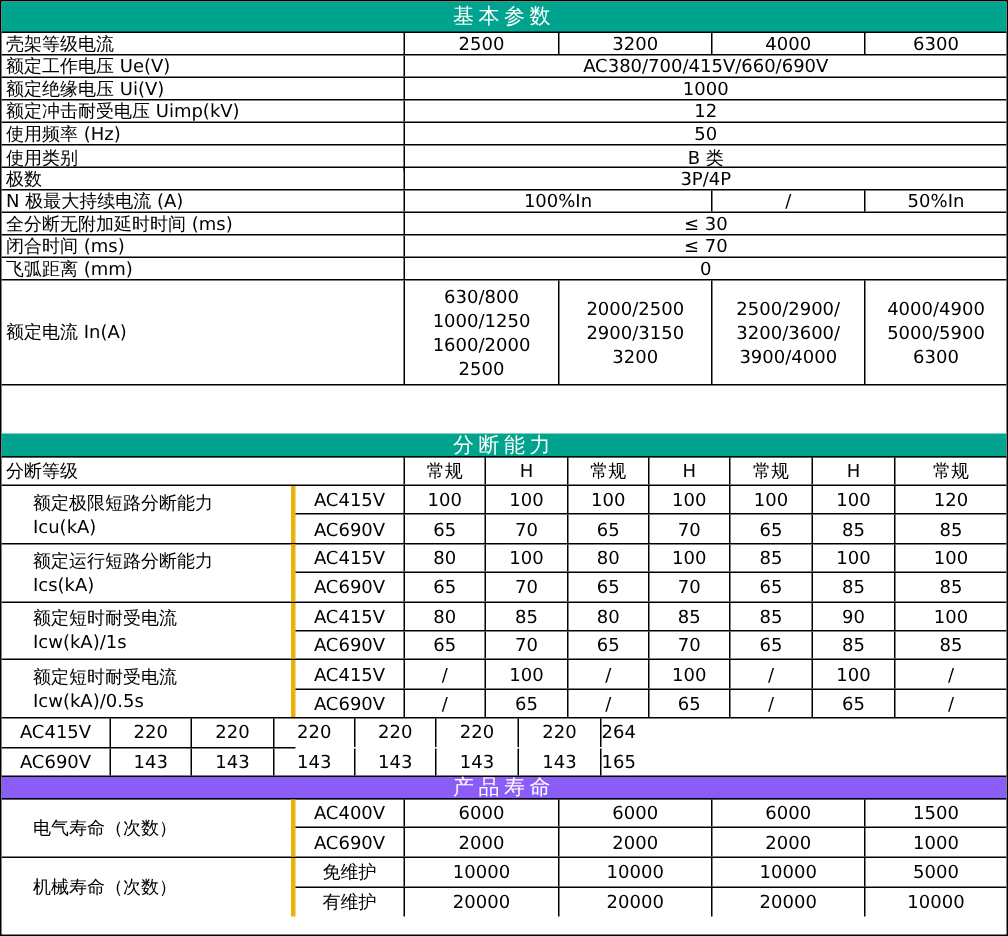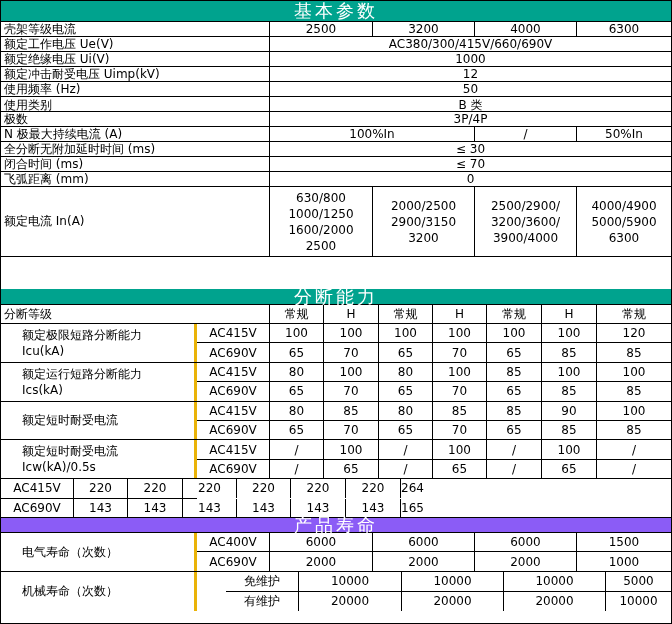--- a/index.html
+++ b/index.html
@@ -7,21 +7,21 @@
   .tbl {
     width:672px; height:624px;
     border:1px solid #000;
     overflow:hidden;
     font-family:"DejaVu Sans", sans-serif;
     font-size:12px; color:#000;
     background:#fff;
   }
   .band {
     display:flex; align-items:center; justify-content:center;
-    color:#fff; font-size:18px; letter-spacing:3px;
+    color:#fff; font-size:14px; letter-spacing:3px;
     border-bottom:1px solid #000;
   }
   .band1 { height:21px; }
   .band2 { height:16px;margin-top:32px; }
   .band3 { height:15px; }
   .row { display:grid; border-bottom:1px solid #000; }
   .s1row { height:15px; }
   .g-frame  { grid-template-columns:269px 103px 102px 102px 1fr; }
   .g-span   { grid-template-columns:269px 1fr; }
   .g-npole  { grid-template-columns:269px 205px 102px 1fr; }
@@ -34,21 +34,21 @@
   }
   .c {
     display:flex; align-items:center; justify-content:center;
     border-right:1px solid #000; text-align:center;
   }
   .c.last { border-right:none; }
   .col { flex-direction:column; line-height:16px; justify-content:center; }
   .param { display:grid; grid-template-columns:196px 1fr; border-bottom:1px solid #000; }
   .param.brk  { height:38.8px; }
   .param.life { height:39px; }
-  .param:last-child { border-bottom:none;gap:29px; }
+  .param:last-child { border-bottom:none; }
   .plabel {
     border-right:3px solid #eab308; padding-left:21px;
     display:flex; flex-direction:column; justify-content:center;
     line-height:16px; white-space:nowrap; overflow:hidden;
   }
   .pright { display:flex; flex-direction:column; }
   .subrow { display:grid; flex:1; }
   .subrow.first { border-bottom:1px solid #000; }
   .sub-brk  { grid-template-columns:73px 54px 55px 54px 54px 55px 55px 1fr; }
   .sub-life { grid-template-columns:73px 103px 102px 102px 1fr; }
@@ -67,21 +67,21 @@
   <div class="row s1row g-frame">
     <div class="lbl">壳架等级电流</div>
     <div class="c">2500</div>
     <div class="c">3200</div>
     <div class="c">4000</div>
     <div class="c last">6300</div>
   </div>
 
   <div class="row s1row g-span">
     <div class="lbl">额定工作电压 Ue(V)</div>
-    <div class="c last">AC380/300/415V/660/690V</div>
+    <div class="c last">AC380/700/415V/660/690V</div>
   </div>
   <div class="row s1row g-span">
     <div class="lbl">额定绝缘电压 Ui(V)</div>
     <div class="c last">1000</div>
   </div>
   <div class="row s1row g-span">
     <div class="lbl">额定冲击耐受电压 Uimp(kV)</div>
     <div class="c last">12</div>
   </div>
   <div class="row s1row g-span">
@@ -209,20 +209,21 @@
         <div class="c">65</div>
         <div class="c">85</div>
         <div class="c last">85</div>
       </div>
     </div>
   </div>
 
   <div class="param brk">
     <div class="plabel">
       <div>额定短时耐受电流</div>
+      <div>Icw(kA)/1s</div>
     </div>
     <div class="pright">
       <div class="subrow first sub-brk">
         <div class="cond">AC415V</div>
         <div class="c">80</div>
         <div class="c">85</div>
         <div class="c">80</div>
         <div class="c">85</div>
         <div class="c">85</div>
         <div class="c">90</div>

